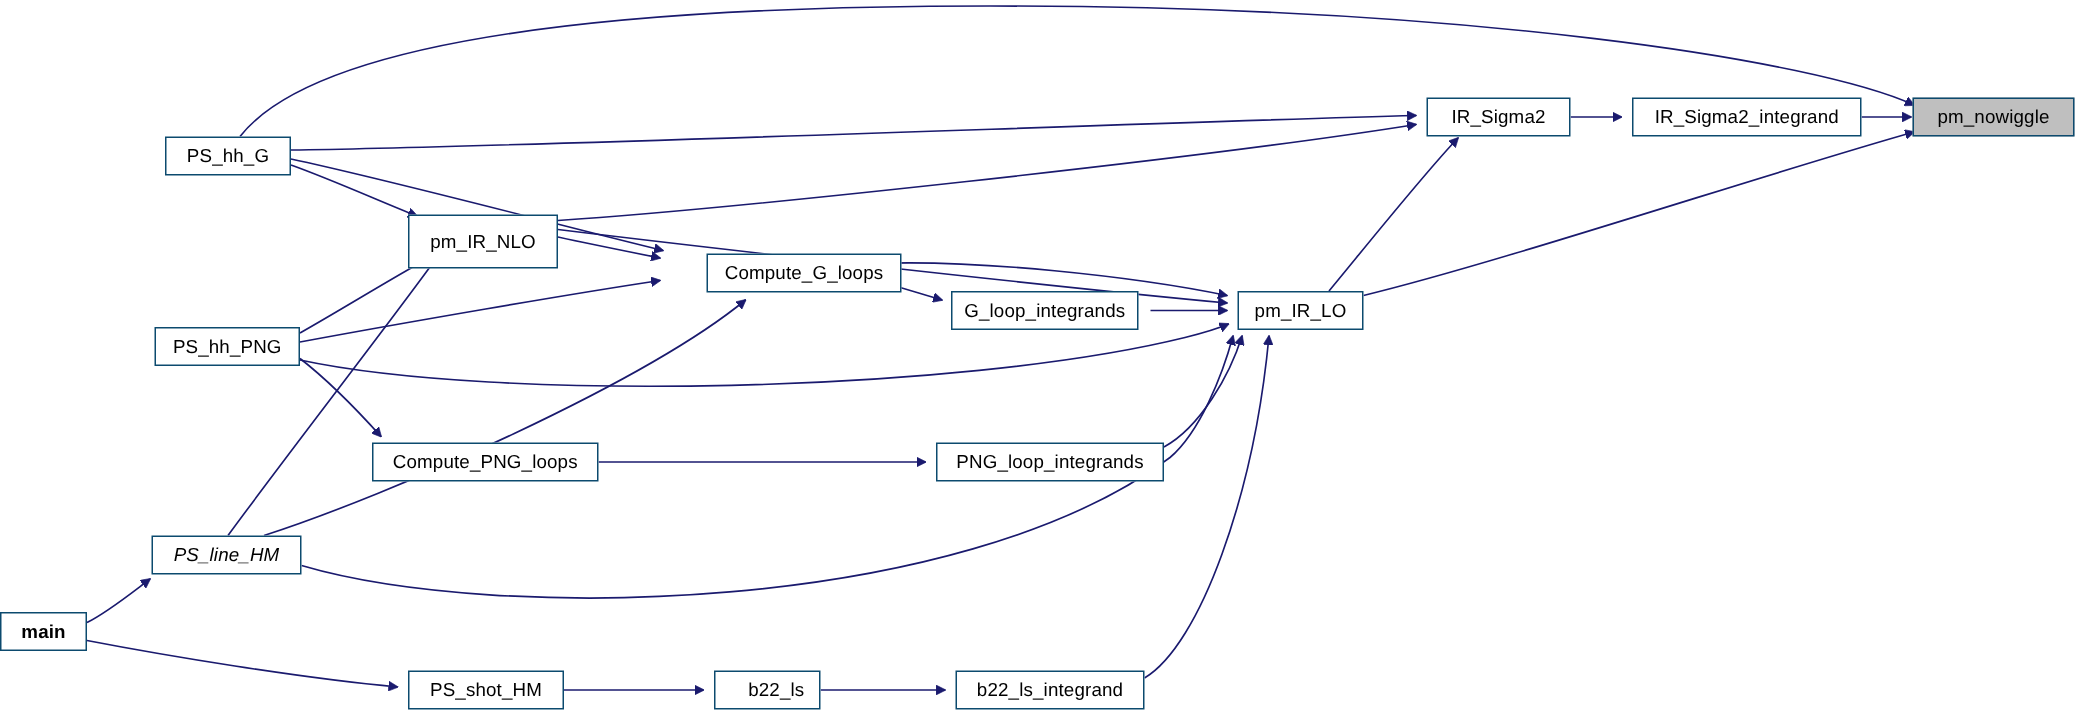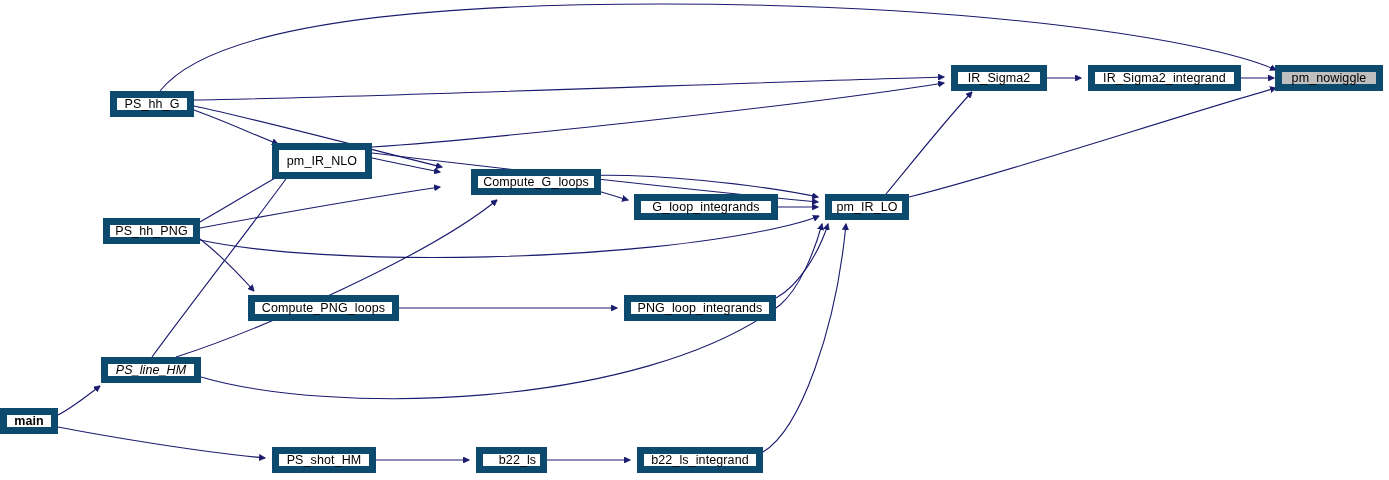--- a/index.html
+++ b/index.html
@@ -18,21 +18,21 @@
   svg#graph {
     position: absolute;
     left: 0;
     top: 0;
     width: 1389px;
     height: 480px;
   }
   .node-box {
     position: absolute;
     box-sizing: border-box;
-    border: 7px solid #0c4a6e;
+    border: 1px solid #0c4a6e;
     background: #ffffff;
     color: #000000;
     font-size: 12.5px;
     font-family: "Liberation Sans", sans-serif;
     display: flex;
     align-items: center;
     justify-content: center;
     white-space: nowrap;
     letter-spacing: 0.1px;
   }
@@ -141,21 +141,21 @@
   </div>
   <div class="node-box" style="left:272px; top:447px; width:104px; height:26px;">
     <span>PS_shot_HM</span>
   </div>
   <div class="node-box" style="left:471px; top:169px; width:130px; height:26px;">
     <span>Compute_G_loops</span>
   </div>
   <div class="node-box" style="left:476px; top:447px; width:71px; height:26px;padding-left:12px;">
     <span>b22_ls</span>
   </div>
-  <div class="node-box" style="left:634px; top:194px; width:144px; height:26px;">
+  <div class="node-box" style="left:634px; top:194px; width:125px; height:26px;">
     <span>G_loop_integrands</span>
   </div>
   <div class="node-box" style="left:624px; top:295px; width:152px; height:26px;">
     <span>PNG_loop_integrands</span>
   </div>
   <div class="node-box" style="left:637px; top:447px; width:126px; height:26px;">
     <span>b22_ls_integrand</span>
   </div>
   <div class="node-box" style="left:825px; top:194px; width:84px; height:26px;">
     <span>pm_IR_LO</span>

